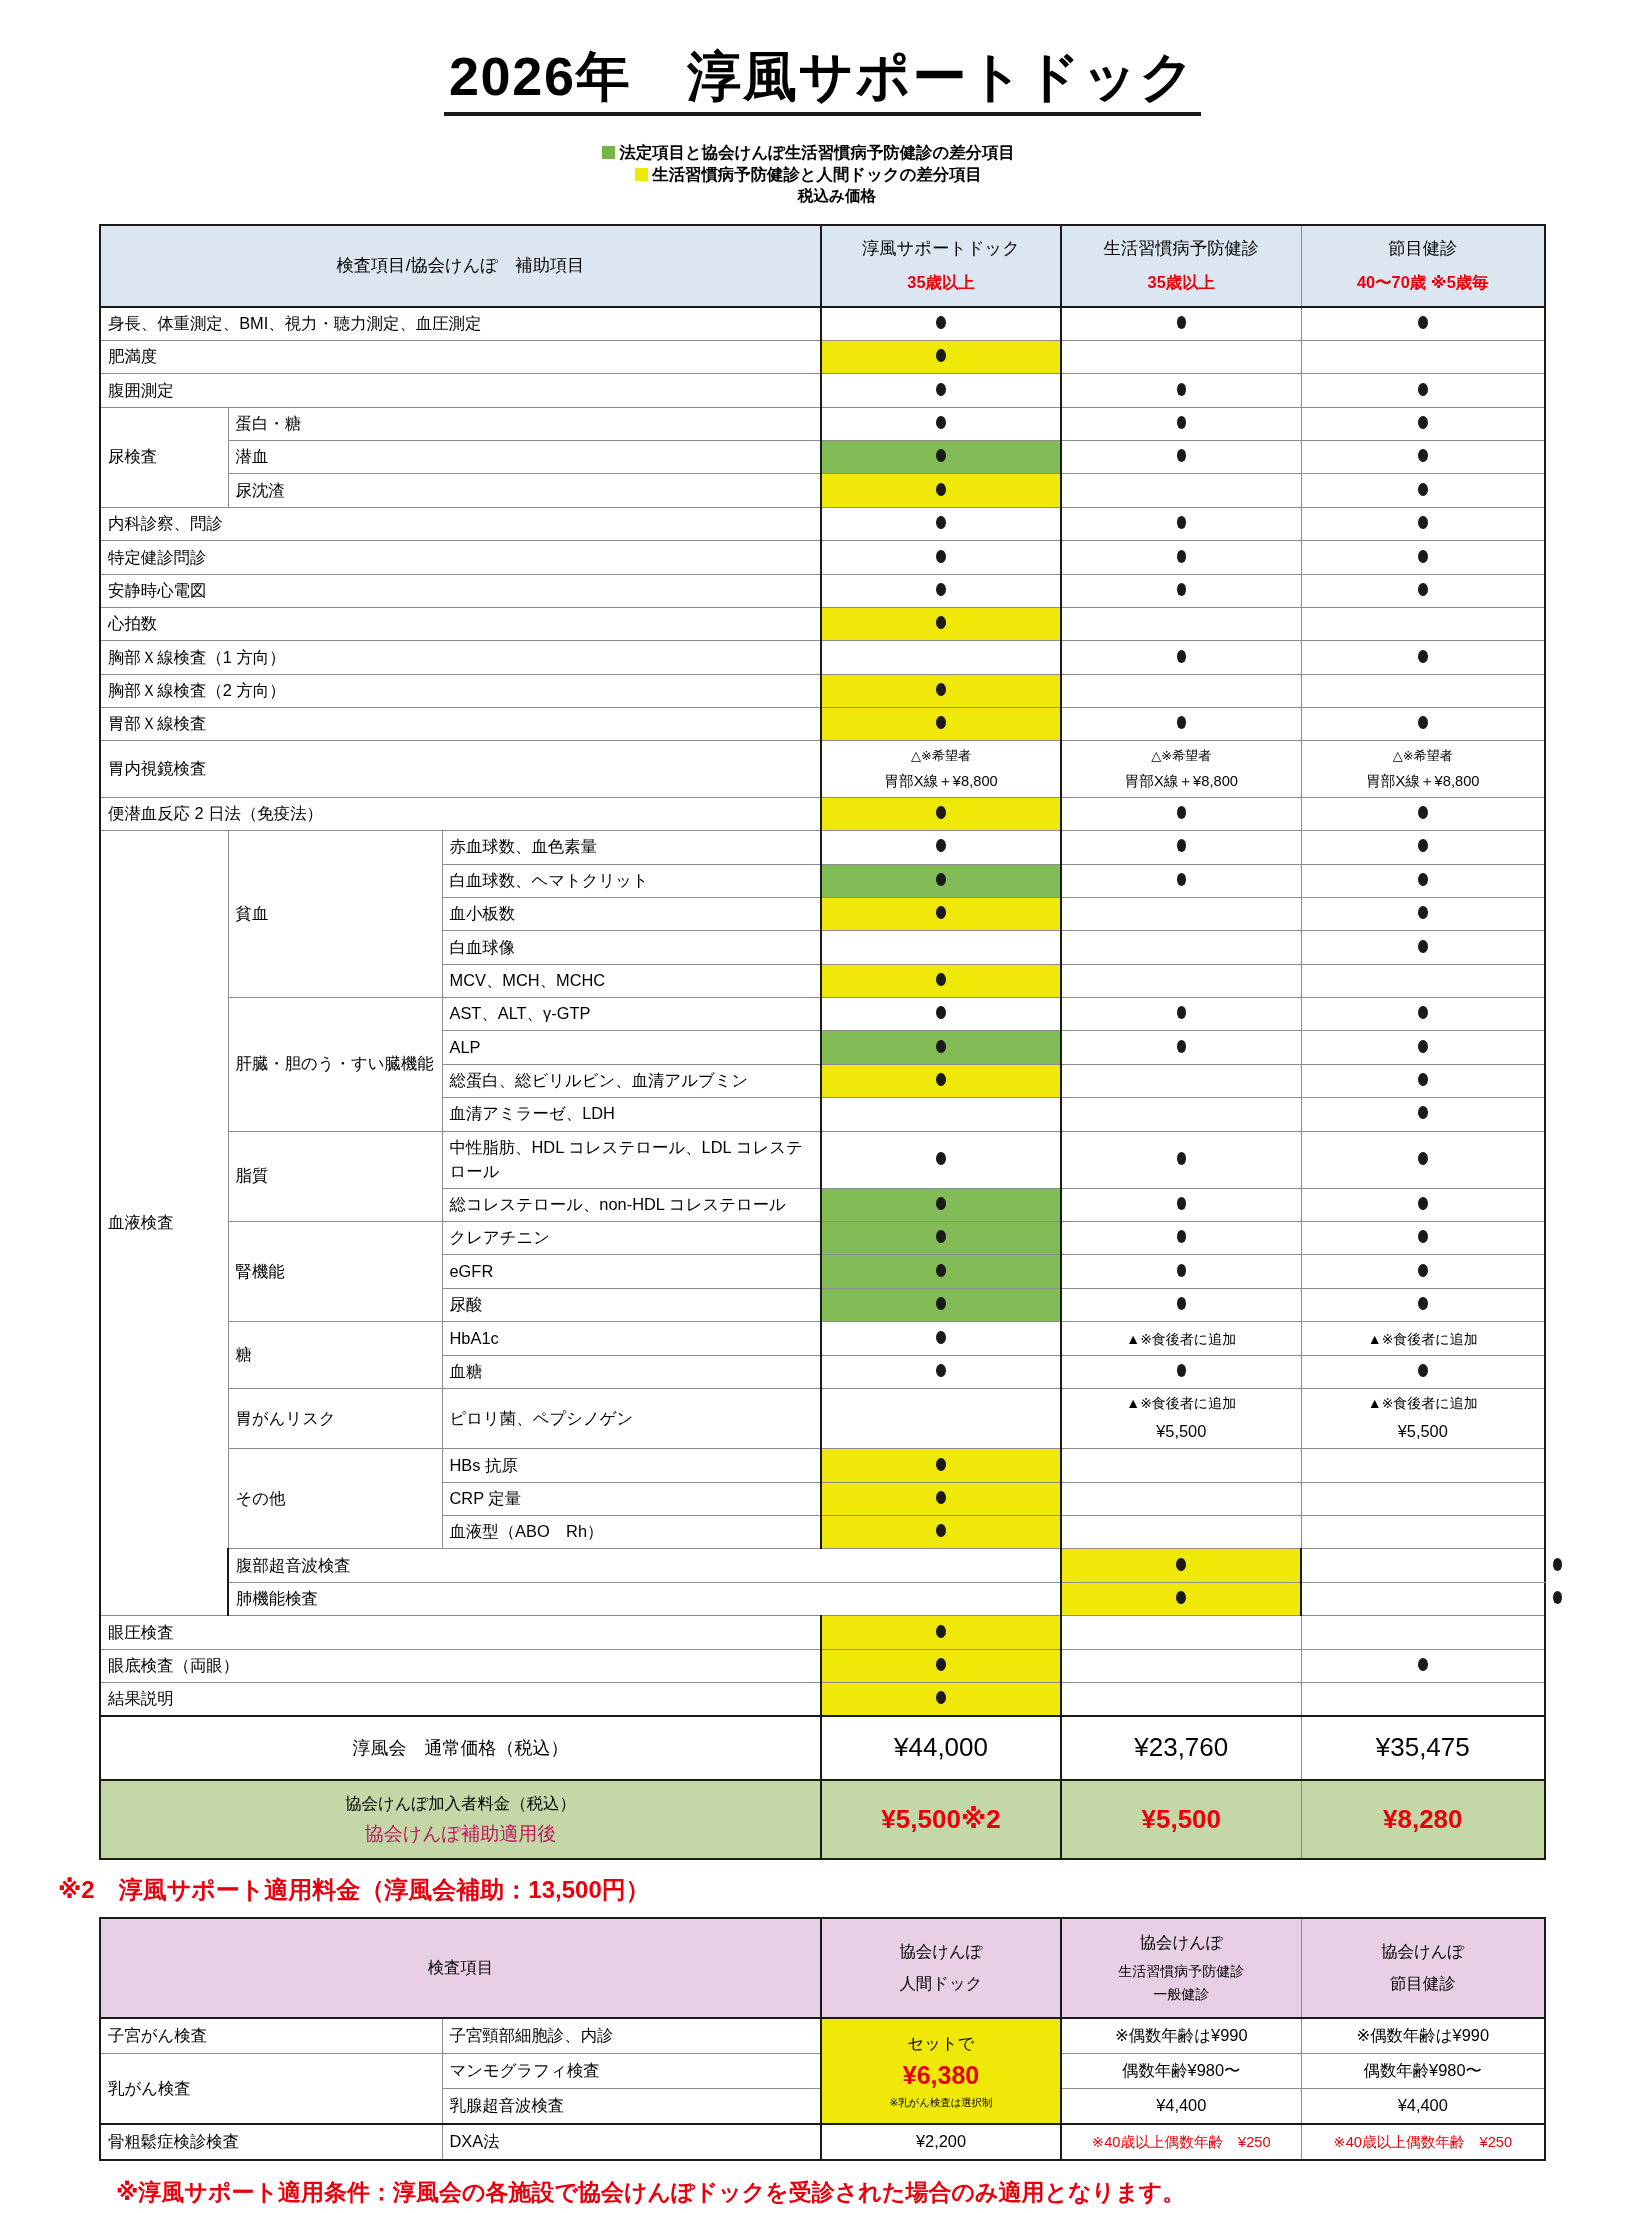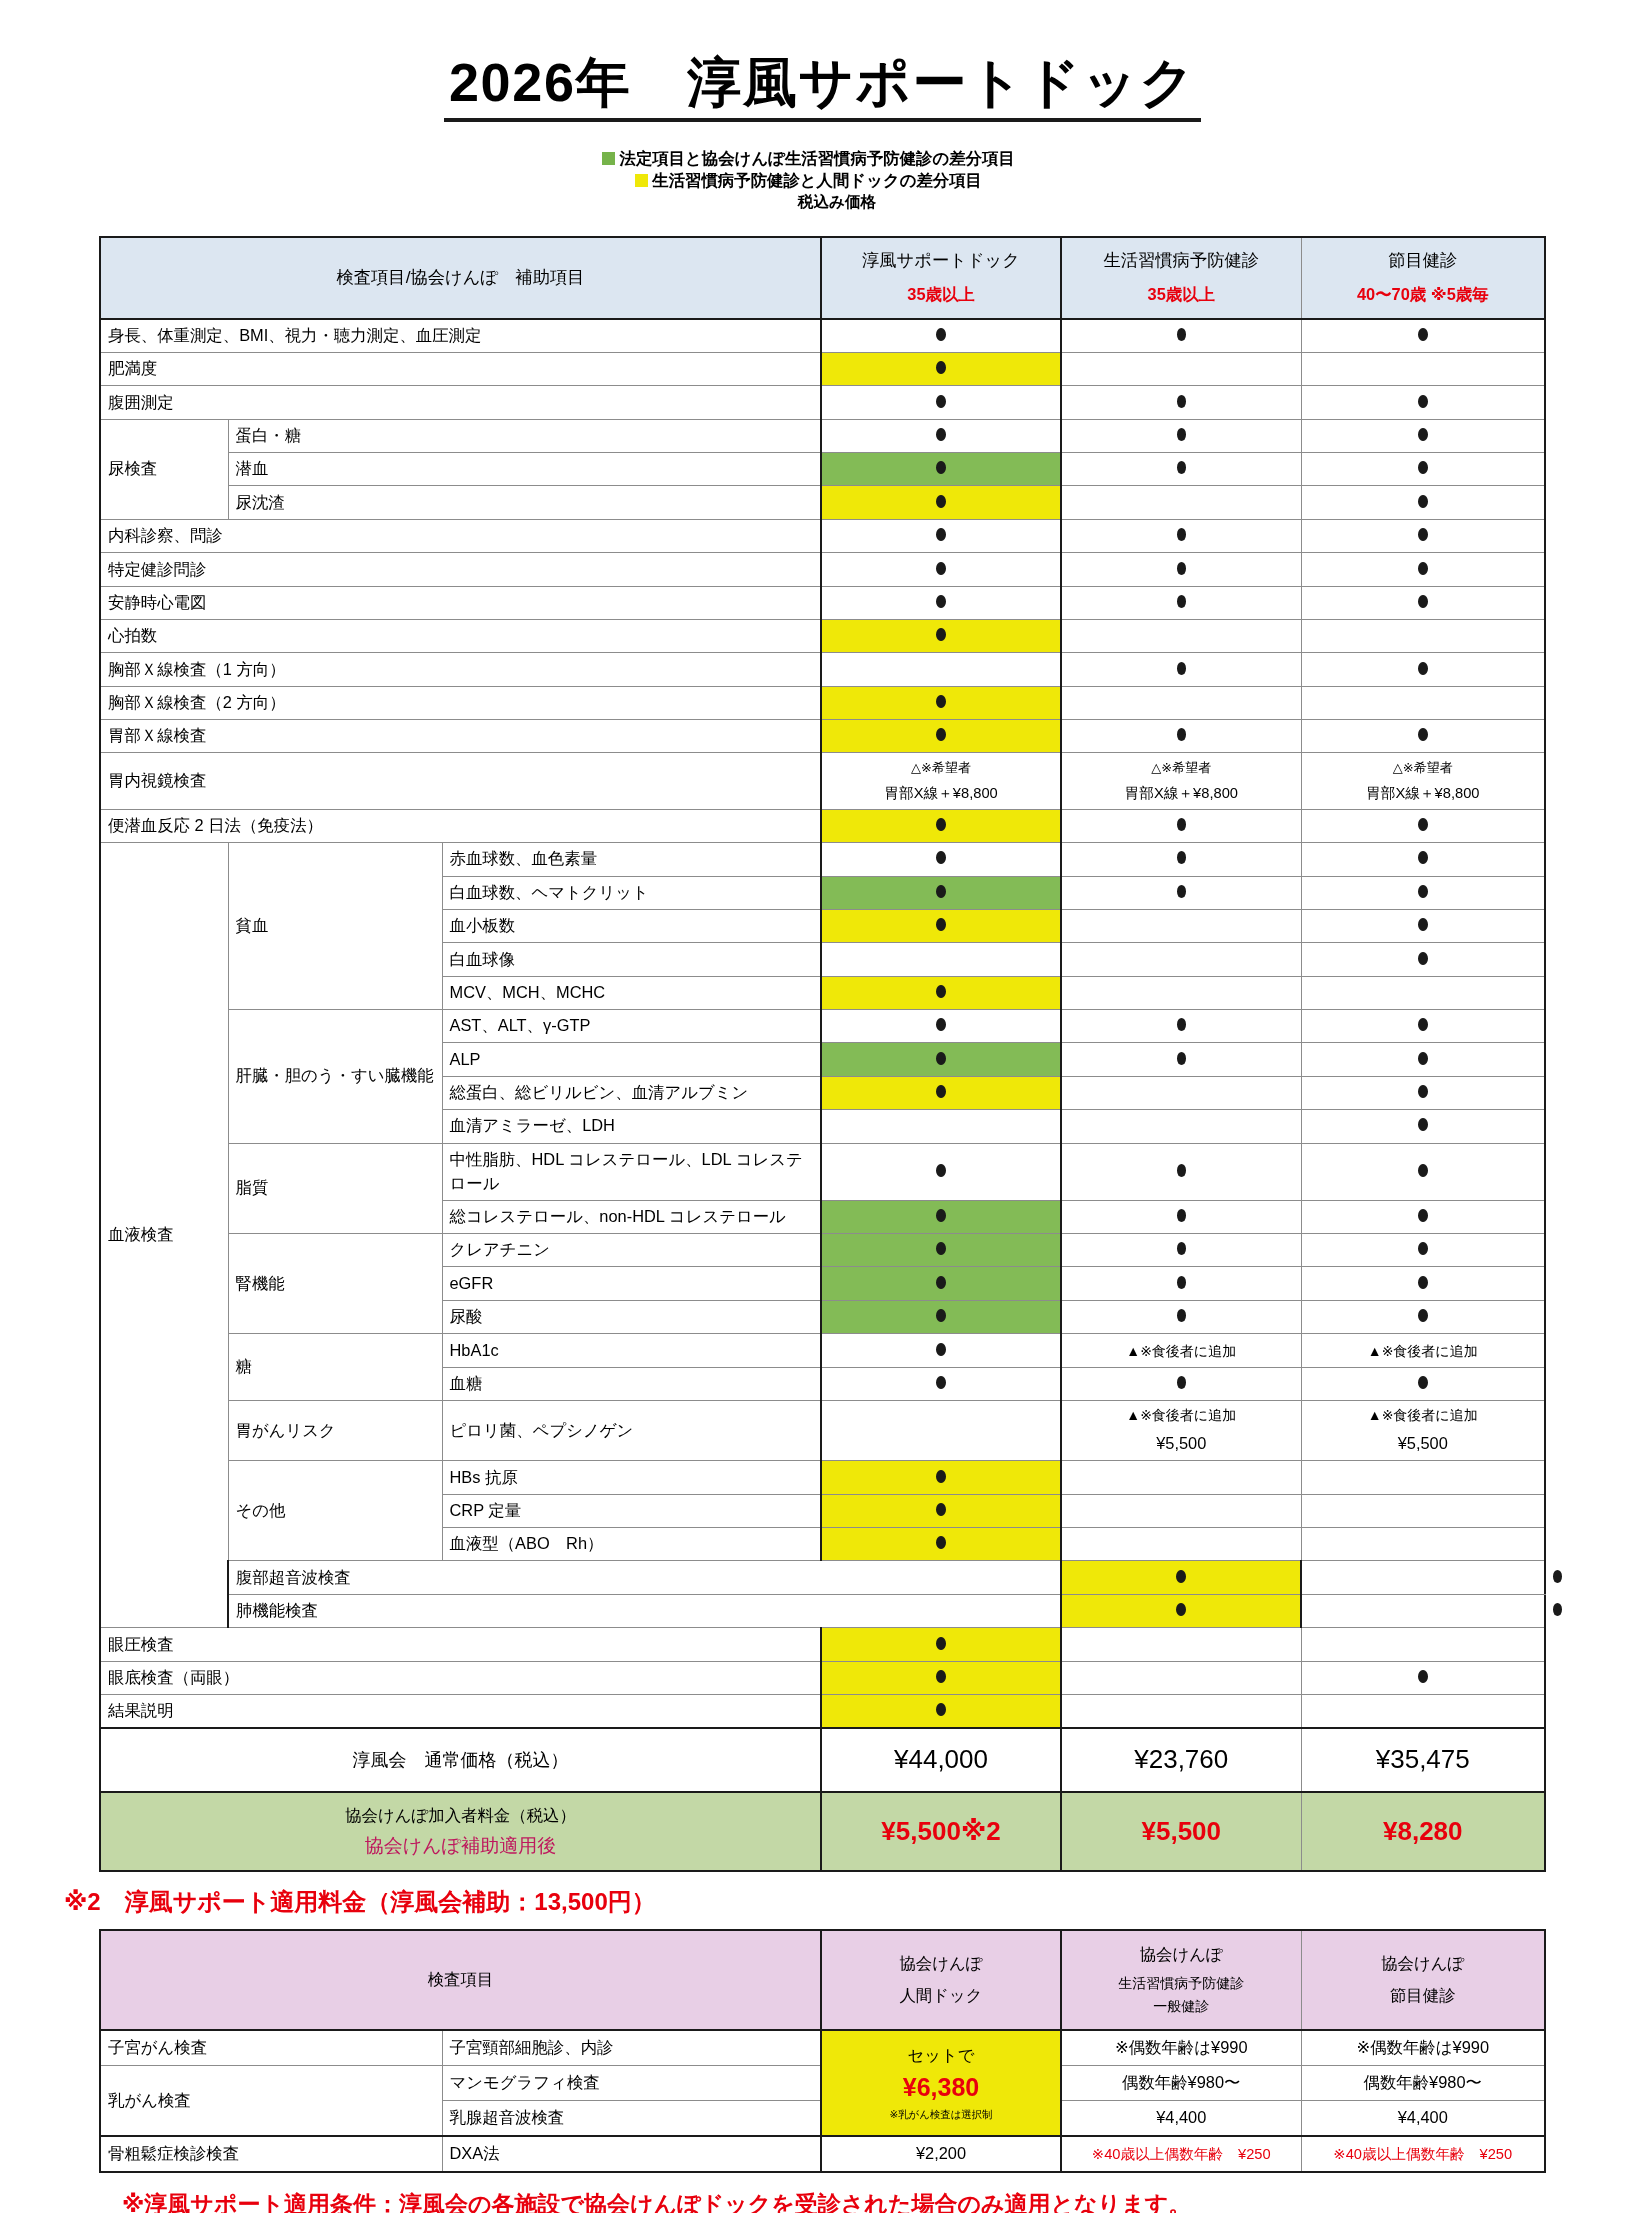--- a/index.html
+++ b/index.html
@@ -7,21 +7,21 @@
     width:1645px;height:2214px;
     background:#ffffff;
     font-family:"Liberation Sans","DejaVu Sans",sans-serif;
     color:#000;
     -webkit-font-smoothing:antialiased;
   }
   .page{
     position:relative;
     width:1645px;height:1610px;
     box-sizing:border-box;
-    padding:8px;
+    padding:2px;
   }
 
   
   .title-wrap{
     text-align:center;
     padding-top:45px;
   }
   .title{
     display:inline-block;
     font-size:54px;
@@ -47,21 +47,21 @@
   .sw{width:13px;height:13px;display:inline-block;margin-right:4.3px;}
   .sw-green{background:#76b34a;}
   .sw-yellow{background:#efe808;}
   .legend-spacer{flex:1;}
   .tax-note{font-size:15.6px;font-weight:700;white-space:nowrap;}
 
   
   table{border-collapse:collapse;}
   .main-table{
     width:1446px;
-    margin:23px auto 0 auto;
+    margin:17px auto 0 auto;
     table-layout:fixed;
     font-size:16.4px;
   }
   .main-table td,.main-table th{
     border:0.9px solid #8c8c8c;
     padding:4.3px 7px;
     vertical-align:middle;
     line-height:1.45;
   }
   .c-item{width:128px;}

